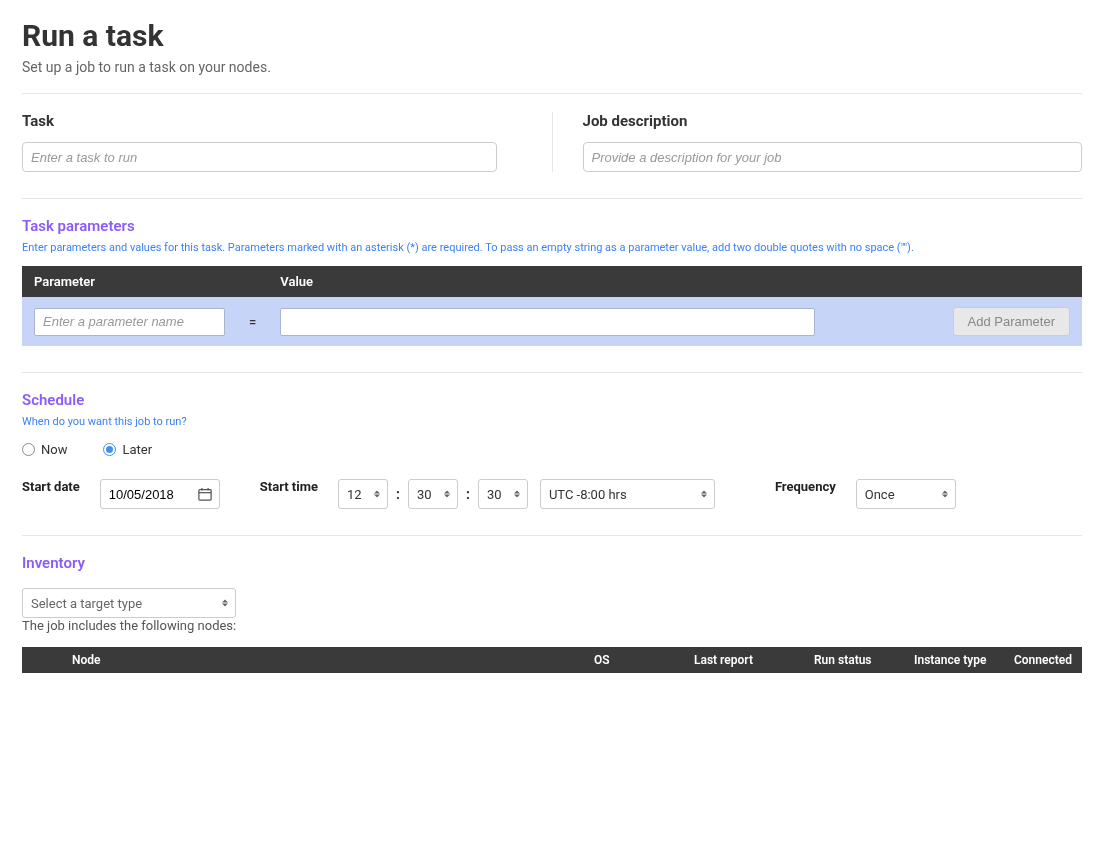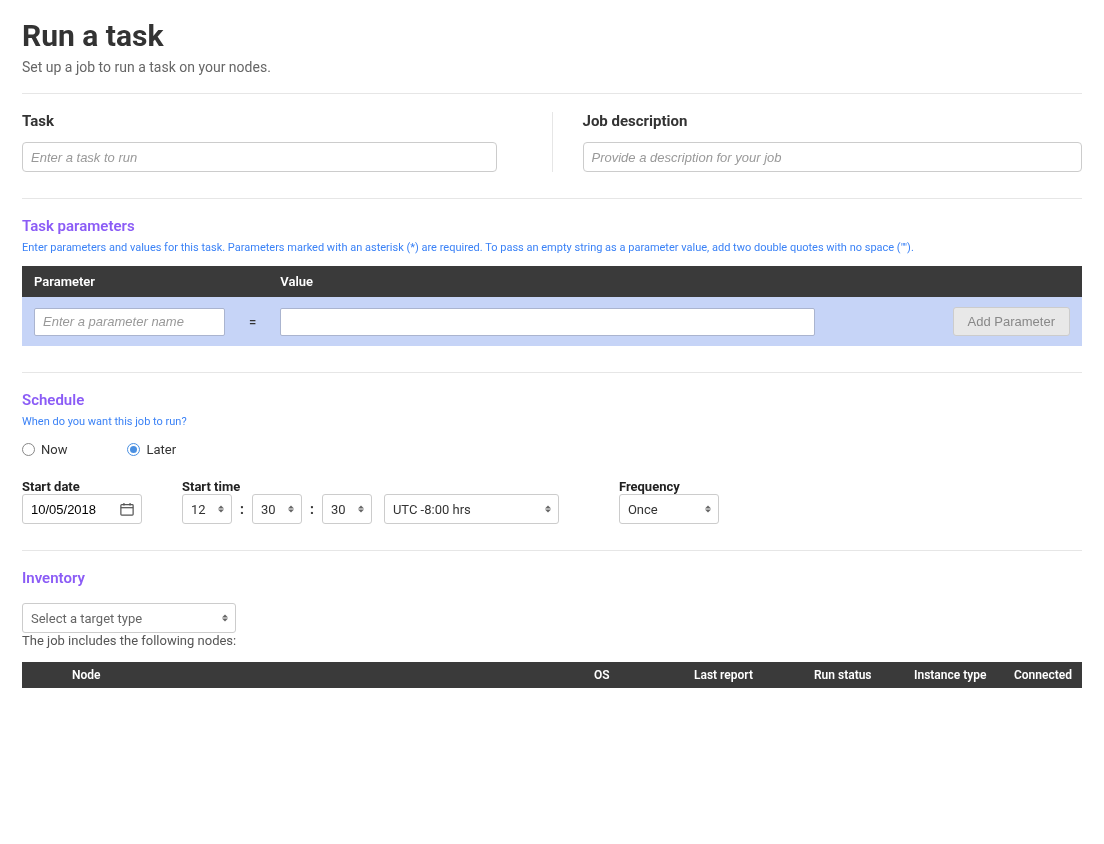--- a/index.html
+++ b/index.html
@@ -124,21 +124,21 @@
   }
 
   .section-block {
     border-top: 1px solid #e6e6e6;
     margin-top: 26px;
     padding-top: 18px;
   }
 
   .radio-row {
     display: flex;
-    gap: 60px;
+    gap: 36px;
     align-items: center;
     font-size: 13px;
     margin-bottom: 22px;
   }
   .radio-item { display: flex; align-items: center; gap: 6px; color: #333; }
   .radio-indicator {
     width: 13px; height: 13px;
     border: 1px solid #888;
     border-radius: 50%;
     display: inline-flex;
@@ -152,21 +152,21 @@
     background: #4a90e2;
     border-radius: 50%;
   }
   .radio-indicator.checked { border-color: #4a90e2; }
 
   .schedule-row {
     display: flex;
     gap: 40px;
     align-items: flex-start;
   }
-  .sched-group { display: flex; flex-direction: column; gap: 0; }
+  .sched-group { display: flex; flex-direction: row; gap: 20px; }
   .sched-label { font-size: 13px; font-weight: 700; color: #222; }
   .sched-inline { display: flex; align-items: center; gap: 6px; }
 
   .select-like {
     position: relative;
     display: inline-flex;
     align-items: center;
     height: 30px;
     border: 1px solid #ccc;
     border-radius: 3px;

